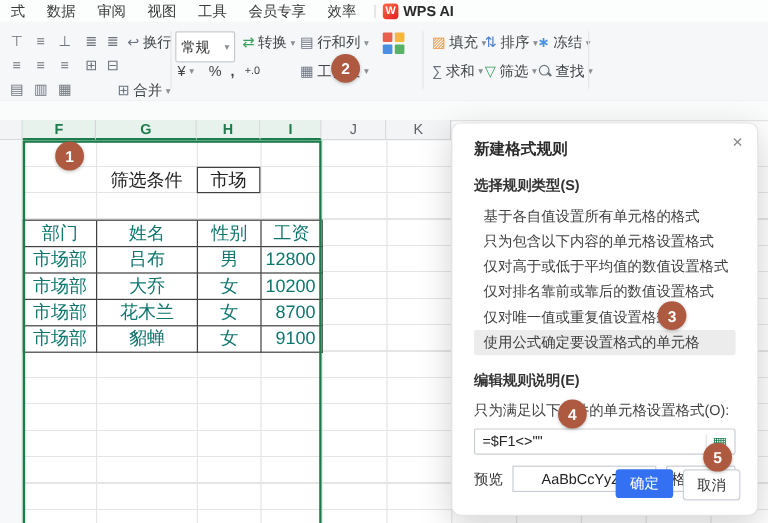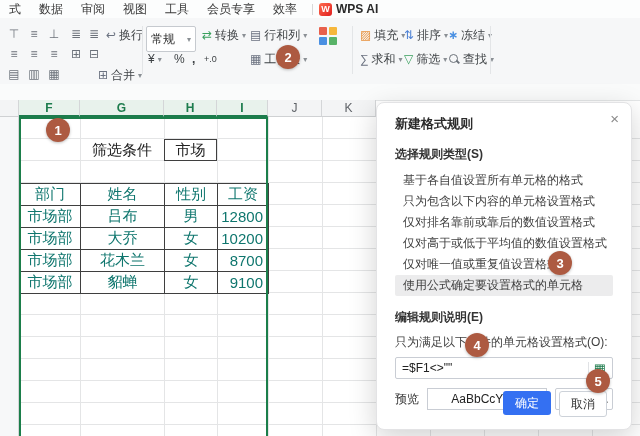--- a/index.html
+++ b/index.html
@@ -70,21 +70,21 @@
   .cond-label{margin-top:8px;color:#3f3f3f;}
   .formula{margin-top:6px;height:22px;border:1px solid #c9cdd4;border-radius:2px;display:flex;align-items:center;
            padding:0 6px;box-sizing:border-box;color:#222;}
   .formula .sp{flex:1;}
   .rp-icon{font-size:13px;color:#1d7c4d;cursor:pointer;border-left:1px solid #e0e2e5;padding-left:5px;line-height:1;}
   .prevrow{margin-top:9px;display:flex;align-items:center;gap:8px;}
   .prevbox{width:120px;height:22px;border:1px solid #c9cdd4;display:flex;align-items:center;justify-content:center;
            color:#222;box-sizing:border-box;}
   .fmtbtn{width:58px;height:22px;border:1px solid #c9cdd4;border-radius:2px;background:#fff;display:flex;
           align-items:center;justify-content:center;color:#333;box-sizing:border-box;cursor:pointer;white-space:nowrap;overflow:hidden;}
-  .btnrow{position:absolute;right:24px;bottom:12px;display:flex;gap:8px;}
+  .btnrow{position:absolute;right:14px;bottom:12px;display:flex;gap:8px;}
   .btn-ok{width:48px;height:24px;background:#3470f2;color:#fff;border:none;border-radius:3px;font-size:12px;
           display:flex;align-items:center;justify-content:center;cursor:pointer;}
   .btn-cancel{width:46px;height:24px;background:#fff;color:#333;border:1px solid #cdd2d9;border-radius:3px;
           font-size:12px;display:flex;align-items:center;justify-content:center;cursor:pointer;}
   
   .badge{position:absolute;width:24px;height:24px;border-radius:50%;background:#ad5a41;color:#fff;font-size:13px;
          font-weight:bold;display:flex;align-items:center;justify-content:center;z-index:60;
          box-shadow:0 1px 3px rgba(0,0,0,.25);}
 </style>
 </head>
@@ -275,22 +275,22 @@
   </div>
 
   <div class="dialog">
     <div class="dlg-title">新建格式规则</div>
     <div class="dlg-close">×</div>
 
     <div class="dlg-section">选择规则类型(S)</div>
     <div class="rule-list">
       <div class="rule-item">基于各自值设置所有单元格的格式</div>
       <div class="rule-item">只为包含以下内容的单元格设置格式</div>
+      <div class="rule-item">仅对高于或低于平均值的数值设置格式</div>
       <div class="rule-item">仅对排名靠前或靠后的数值设置格式</div>
-      <div class="rule-item">仅对高于或低于平均值的数值设置格式</div>
       <div class="rule-item">仅对唯一值或重复值设置格式</div>
       <div class="rule-item sel">使用公式确定要设置格式的单元格</div>
     </div>
 
     <div class="dlg-section">编辑规则说明(E)</div>
     <div class="cond-label">只为满足以下条件的单元格设置格式(O):</div>
 
     <div class="formula">
       <span>=$F1&lt;&gt;""</span>
       <span class="sp"></span>

